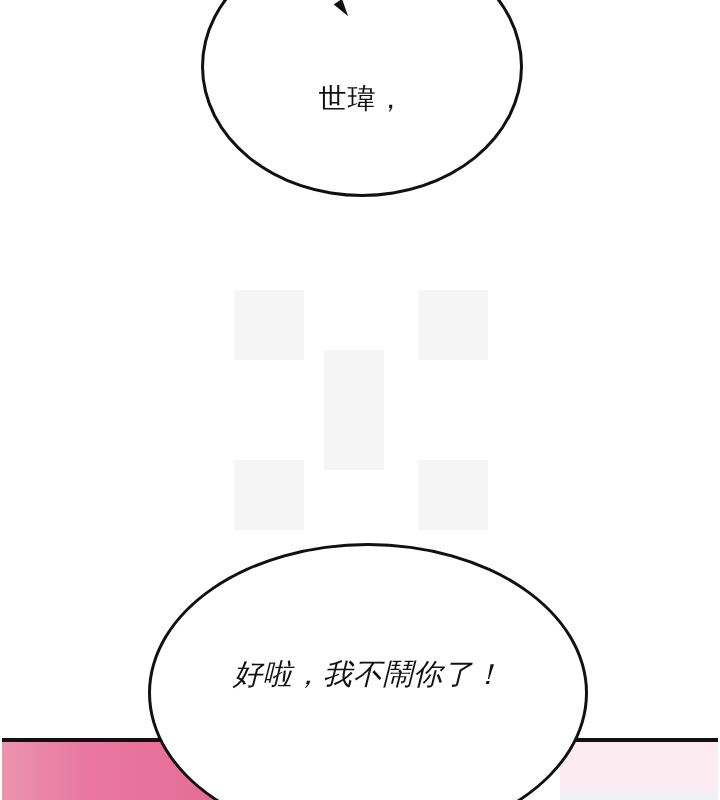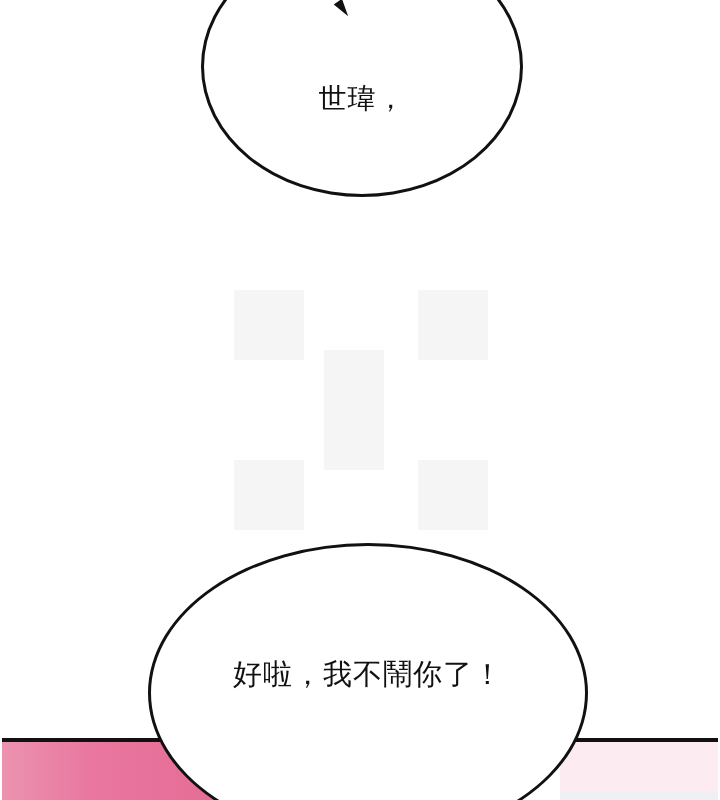--- a/index.html
+++ b/index.html
@@ -13,21 +13,21 @@
     .floor-right { position:absolute; left:560px; top:738px; width:158px; height:62px;
       background:#fcecf1; border-top:4px solid #111; }
     .floor-right .bottom-strip { position:absolute; left:0; bottom:0; width:100%; height:12px; background:#eef0f4; }
     .bubble { position:absolute; background:#fff; border:3px solid #111; border-radius:50%; box-sizing:border-box;
       display:flex; align-items:center; justify-content:center; text-align:center; color:#111; }
     .bubble-top { left:201px; top:-64px; width:322px; height:261px; }
     .bubble-top .text { font-size:28px; line-height:44px; margin-top:64px; letter-spacing:1px; }
     .tail { position:absolute; left:338px; top:0; width:0; height:0; border-left:5px solid transparent;
       border-right:5px solid transparent; border-top:18px solid #111; transform:rotate(-35deg); }
     .bubble-bottom { left:148px; top:543px; width:440px; height:300px; }
-    .bubble-bottom .text { font-size:29px; line-height:40px; margin-top:-38px; letter-spacing:1px; }
+    .bubble-bottom .text { font-size:29px; line-height:40px; margin-top:-38px; letter-spacing:1px;font-style:italic; }
     .line { display:block; white-space:nowrap; }
   </style>
 </head>
 <body>
 
 <div class="panel">
   <svg class="watermark" viewBox="0 0 254 780">
     <g fill="#000">
       <rect x="0" y="0" width="70" height="70"></rect>
         <rect x="184" y="0" width="70" height="70"></rect>

